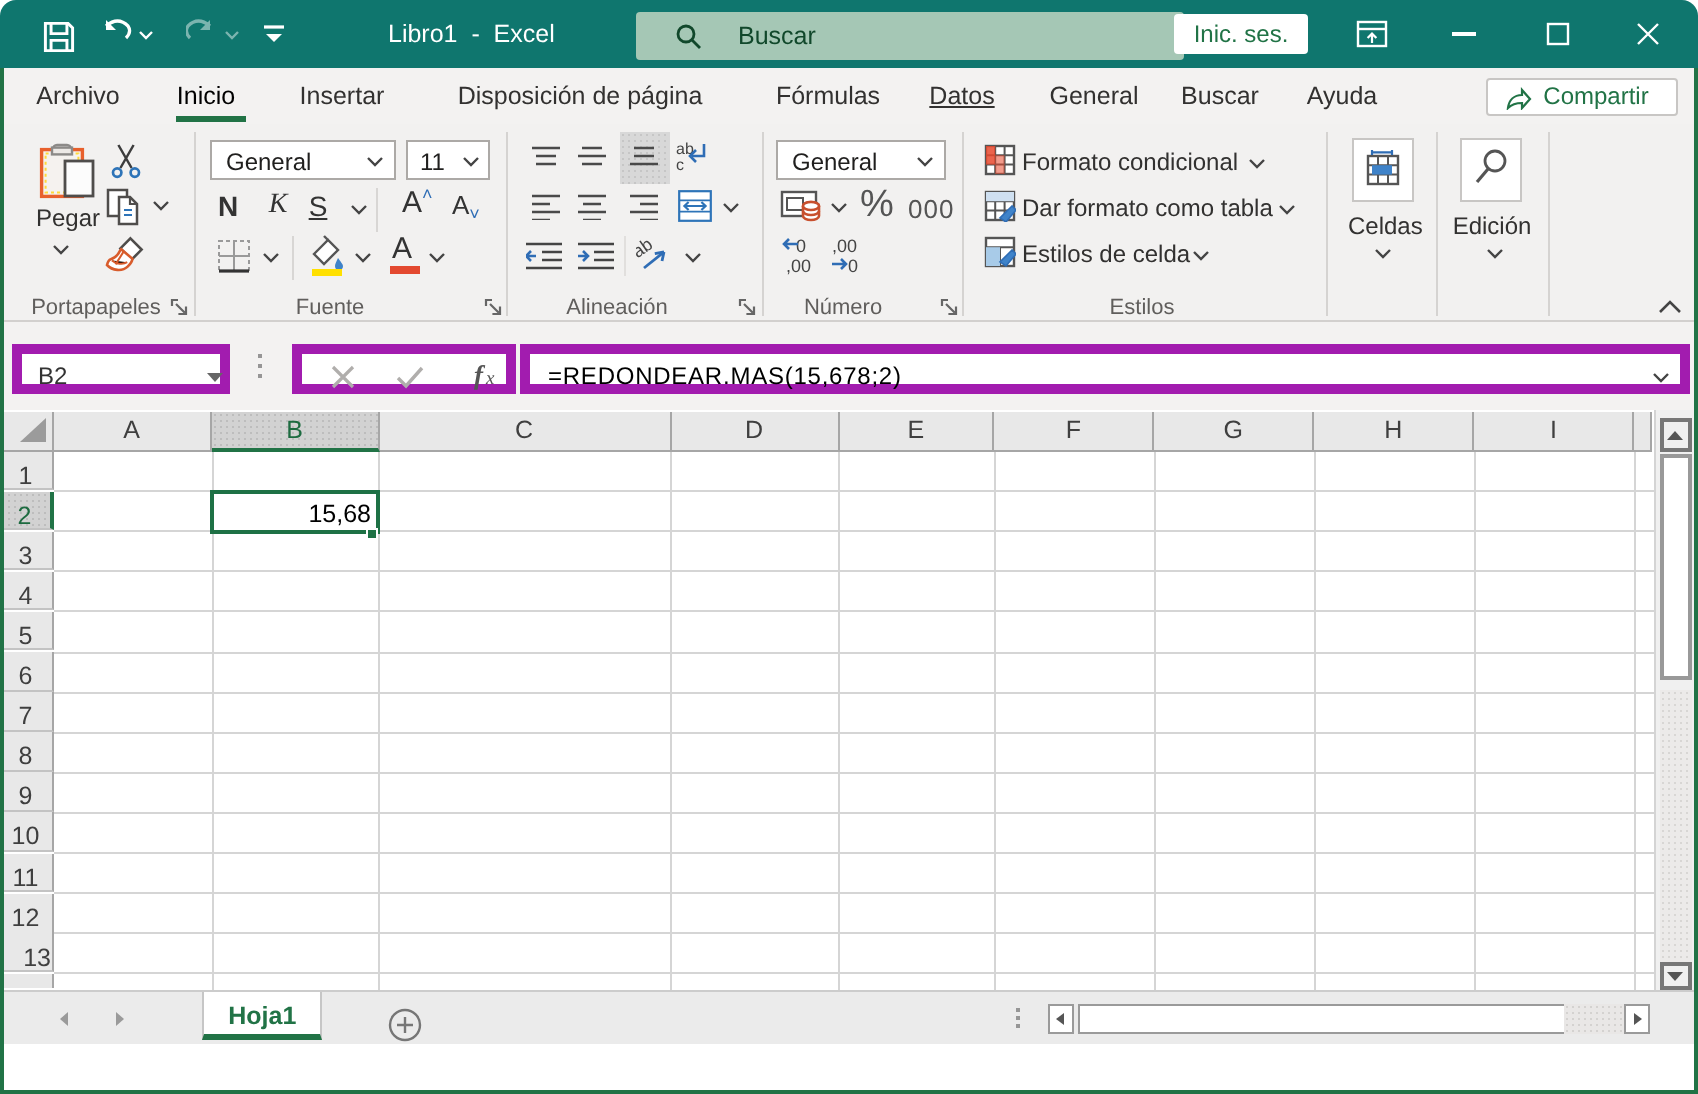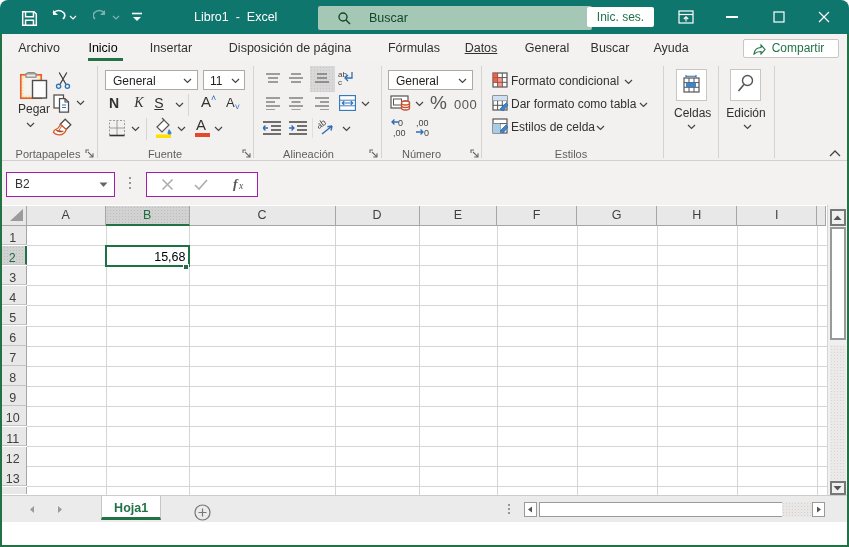--- a/index.html
+++ b/index.html
@@ -17,21 +17,21 @@
   #compartir{left:741px;top:5px;width:96px;height:19px;background:#fff;border:1px solid #c8c6c4;border-radius:2px;color:#217346;font-size:12px;line-height:17px;text-align:center;}
   
   #ribbon{left:2px;top:62px;width:845px;height:99px;background:#f2f1f0;border-bottom:1px solid #d2d0ce;}
   .gsep{position:absolute;top:4px;width:1px;height:92px;background:#d5d3d1;}
   .glabel{position:absolute;top:86px;font-size:11px;color:#605e5c;transform:translateX(-50%);white-space:nowrap;}
   .dlg{position:absolute;width:10px;height:10px;}
   .combo{position:absolute;background:#fff;border:1px solid #aca9a6;font-size:12px;color:#201f1e;}
   .rlbl{position:absolute;font-size:12px;color:#323130;white-space:nowrap;}
   
   #fbar{left:2px;top:161px;width:845px;height:44px;background:#f3f2f1;}
-  .fbox{position:absolute;top:11px;height:25px;background:#fff;border:1px solid #a21caf;}
+  .fbox{position:absolute;top:11px;height:25px;background:#fff;border:5px solid #a21caf;}
   
   #grid{left:0;top:205px;width:849px;height:290px;}
   .colhead{position:absolute;top:1px;height:19.5px;background:#e8e8e8;border-right:1px solid #a6a6a6;border-bottom:1px solid #a6a6a6;font-size:12.5px;color:#3f3f3f;text-align:center;line-height:19px;}
   .rowhead{position:absolute;left:0;width:26.5px;background:#e8e8e8;border-right:1px solid #a6a6a6;border-bottom:1px solid #c3c3c3;font-size:12.5px;color:#3f3f3f;text-align:center;line-height:24px;}
   .vline{position:absolute;width:1px;background:#d5d5d5;}
   .hline{position:absolute;height:1px;background:#d5d5d5;}
   
   #sheetbar{left:2px;top:494.5px;width:845px;height:27px;background:#ebebeb;border-top:1px solid #cccccc;}
   
   #statusbar{left:2px;top:521.5px;width:845px;height:23.5px;background:#f3f2f1;border-top:1px solid #d8d8d8;font-size:12px;color:#444;}
@@ -350,20 +350,26 @@
     <div class="fbox" style="left:144px;width:112px;">
       <svg style="position:absolute;left:14px;top:5px" width="13" height="13" viewBox="0 0 13 13">
           <path d="M1.5 1.5l10 10M11.5 1.5l-10 10" stroke="#b0aeac" stroke-width="1.6"></path>
         </svg>
       <svg style="position:absolute;left:47px;top:5px" width="14" height="13" viewBox="0 0 14 13">
           <path d="M1 7l4 4 8-9" fill="none" stroke="#b0aeac" stroke-width="1.7"></path>
         </svg>
       <span style="position:absolute;left:86px;top:3px;font-size:13.5px;font-style:italic;font-family:'Liberation Serif',serif;color:#555;font-weight:bold;">f</span>
         <span style="position:absolute;left:92px;top:8px;font-size:9.5px;font-style:italic;font-family:'Liberation Serif',serif;color:#555;">x</span>
     </div>
+    <div class="fbox" style="left:258px;width:585px;">
+        <span style="position:absolute;left:9px;top:4px;font-size:12px;color:#000;letter-spacing:0.38px;">=REDONDEAR.MAS(15,678;2)</span>
+        <svg style="position:absolute;right:5px;top:9px" width="9" height="6" viewBox="0 0 9 6">
+          <path d="M1 1l3.5 3.5L8 1" fill="none" stroke="#444" stroke-width="1.2"></path>
+        </svg>
+      </div>
   </div>
   <div class="abs" id="grid">
     <div class="abs" style="left:2px;top:0;width:845px;height:1px;background:#fff;"></div>
     <div class="abs" style="left:26.5px;top:20.5px;width:800px;height:269px;background:#fff;"></div>
 
     <div class="colhead" style="left:2px;top:1px;width:24.5px;">
         <svg style="position:absolute;right:2px;bottom:3px" width="15" height="13" viewBox="0 0 15 13">
           <path d="M14 0v12H1z" fill="#9b9b9b"></path>
         </svg>
       </div>
@@ -383,21 +389,21 @@
     <div class="rowhead" style="top:60.7px;height:19.6px;">3</div>
     <div class="rowhead" style="top:80.8px;height:19.6px;">4</div>
     <div class="rowhead" style="top:100.9px;height:19.6px;">5</div>
     <div class="rowhead" style="top:121px;height:19.6px;">6</div>
     <div class="rowhead" style="top:141.1px;height:19.6px;">7</div>
     <div class="rowhead" style="top:161.2px;height:19.6px;">8</div>
     <div class="rowhead" style="top:181.3px;height:19.6px;">9</div>
     <div class="rowhead" style="top:201.4px;height:19.6px;">10</div>
     <div class="rowhead" style="top:221.5px;height:19.6px;">11</div>
     <div class="rowhead" style="top:241.6px;height:34px;">12</div>
-    <div class="rowhead" style="top:261.7px;height:19.6px;">13</div>
+    <div class="rowhead" style="top:261.7px;height:19.6px;text-align:right;">13</div>
     <div class="rowhead" style="top:281.8px;height:7.7px;border-bottom:none;overflow:hidden;">
         <span style="display:block;line-height:24px;">14</span>
       </div>
 
     <div class="vline" style="left:105.5px;top:20.5px;height:269px;"></div>
     <div class="vline" style="left:189px;top:20.5px;height:269px;"></div>
     <div class="vline" style="left:335px;top:20.5px;height:269px;"></div>
     <div class="vline" style="left:419px;top:20.5px;height:269px;"></div>
     <div class="vline" style="left:496.8px;top:20.5px;height:269px;"></div>
     <div class="vline" style="left:576.5px;top:20.5px;height:269px;"></div>

